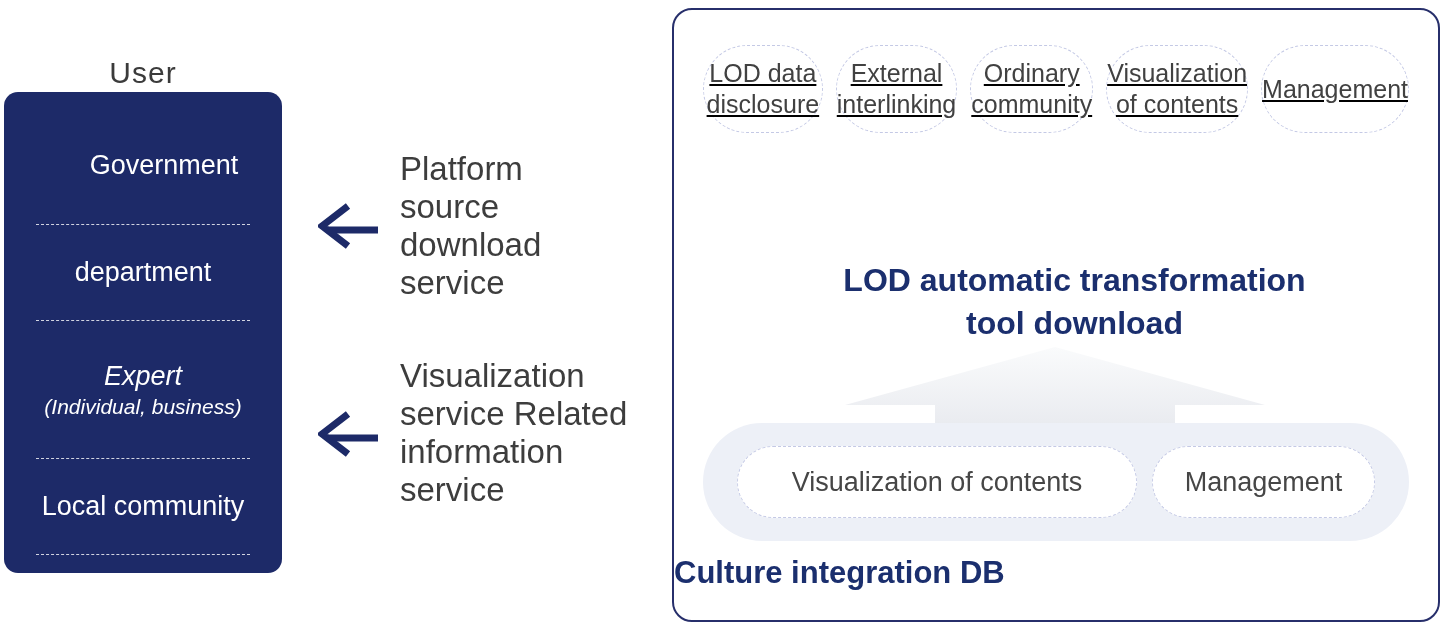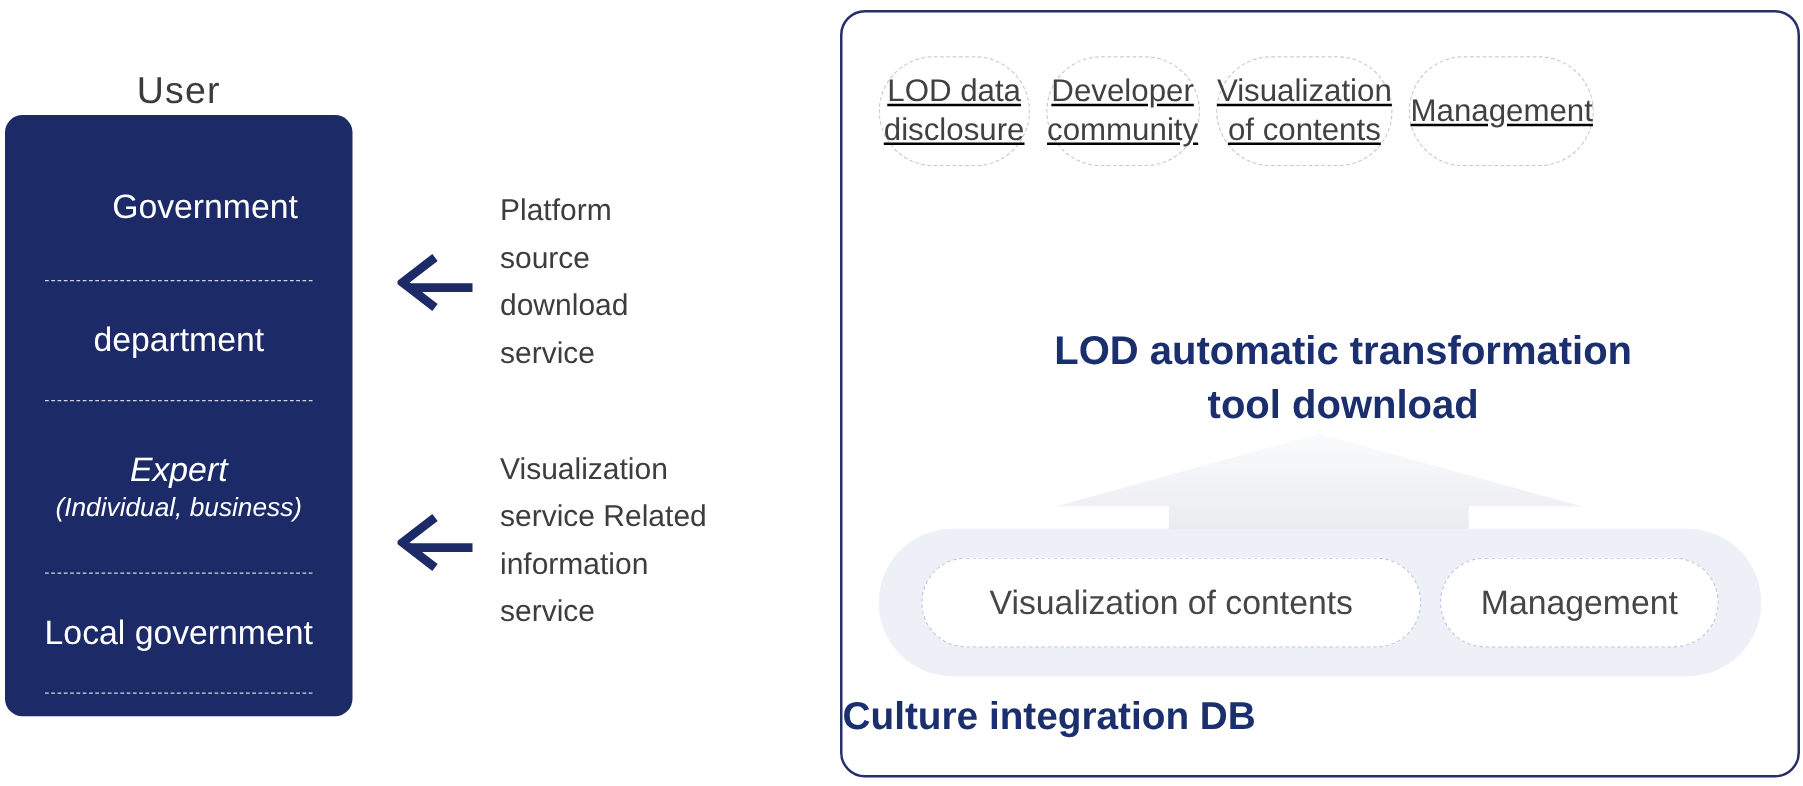--- a/index.html
+++ b/index.html
@@ -68,21 +68,21 @@
   .svc-arrow {
     position: absolute;
     left: 318px;
     width: 62px; height: 46px;
   }
   .svc-arrow.a1 { top: 203px; }
   .svc-arrow.a2 { top: 411px; }
   .svc-label {
     position: absolute;
     left: 400px;
-    font-size: 24px;
+    font-size: 33px;
     line-height: 38px;
     color: var(--text-dark);
     white-space: pre-line;
   }
   .svc-label.l1 { top: 150px; }
   .svc-label.l2 { top: 357px; }
 
   
   .panel {
     position: absolute;
@@ -179,21 +179,21 @@
     <div class="u-item f2">
       <span>department</span>
     </div>
     <div class="u-sep"></div>
     <div class="u-item expert">
       <span>Expert</span>
       <span class="u-sub">(Individual, business)</span>
     </div>
     <div class="u-sep"></div>
     <div class="u-item f4">
-      <span>Local government</span>
+      <span>Local community</span>
     </div>
     <div class="u-sep"></div>
   </div>
 
   <svg class="svc-arrow a1" viewBox="0 0 62 46">
     <polyline points="30,3 4,23 30,43" fill="none" stroke="#1d2a68" stroke-width="7" stroke-linecap="butt" stroke-linejoin="miter"></polyline>
     <line x1="10" y1="27" x2="60" y2="27" stroke="#1d2a68" stroke-width="7"></line>
   </svg>
   <div class="svc-label l1">Platform
 source
@@ -207,21 +207,23 @@
   <div class="svc-label l2">Visualization
 service Related
 information
 service</div>
 
   <div class="panel">
 
     <div class="pill-grid">
       <div class="pill">LOD data
 disclosure</div>
-      <div class="pill">Developer
+      <div class="pill">External
+interlinking</div>
+      <div class="pill">Ordinary
 community</div>
       <div class="pill">Visualization
 of contents</div>
       <div class="pill">Management</div>
     </div>
 
     <div class="panel-heading">LOD automatic transformation
 tool download</div>
 
     <svg class="up-arrow" viewBox="0 0 420 88" preserveAspectRatio="none">

